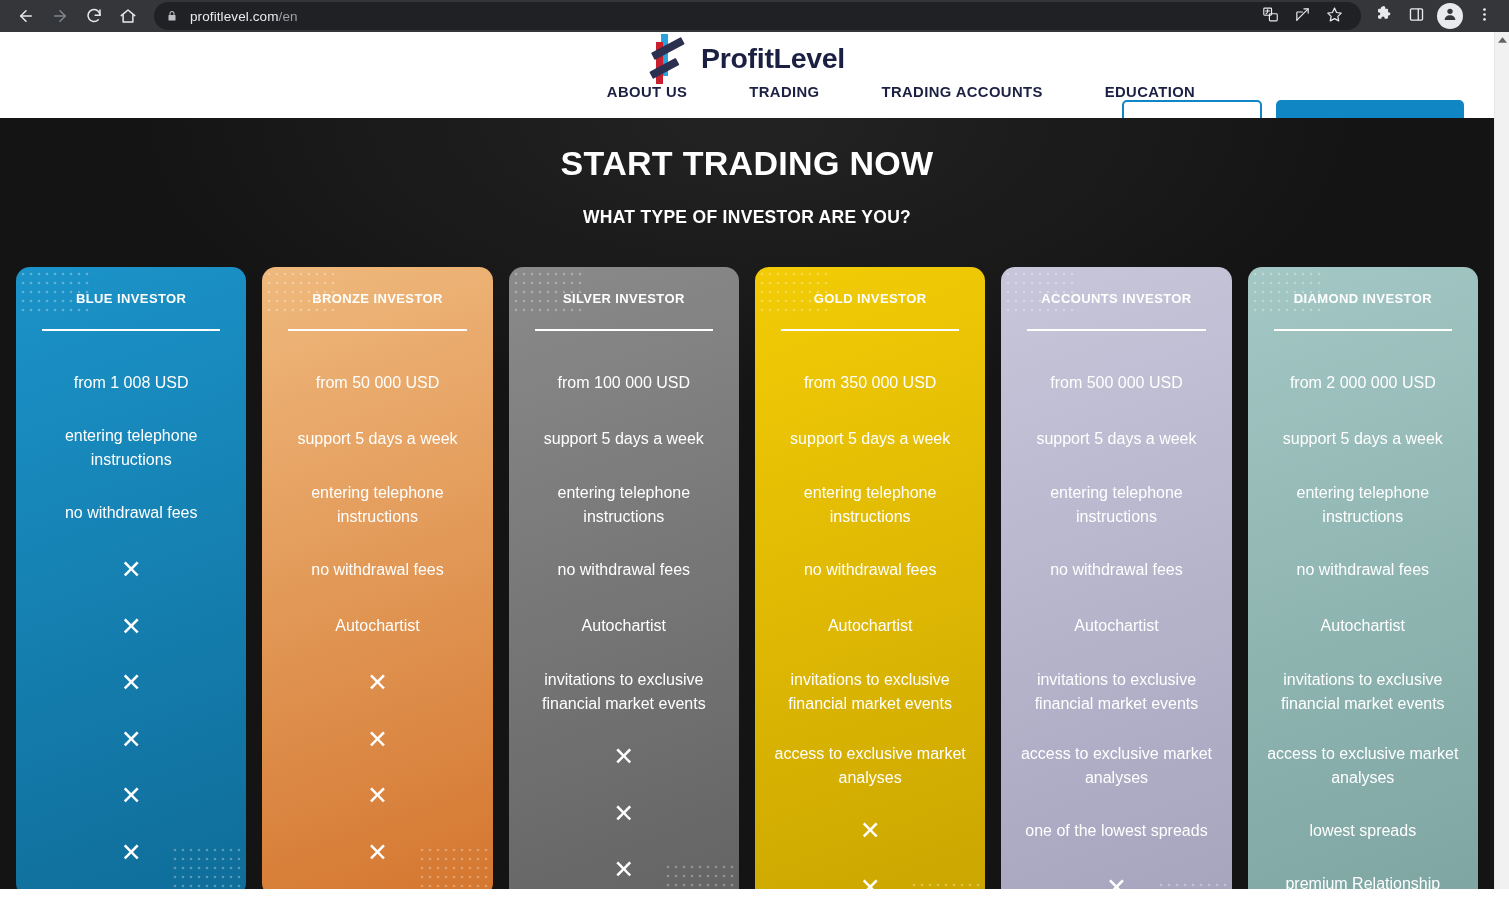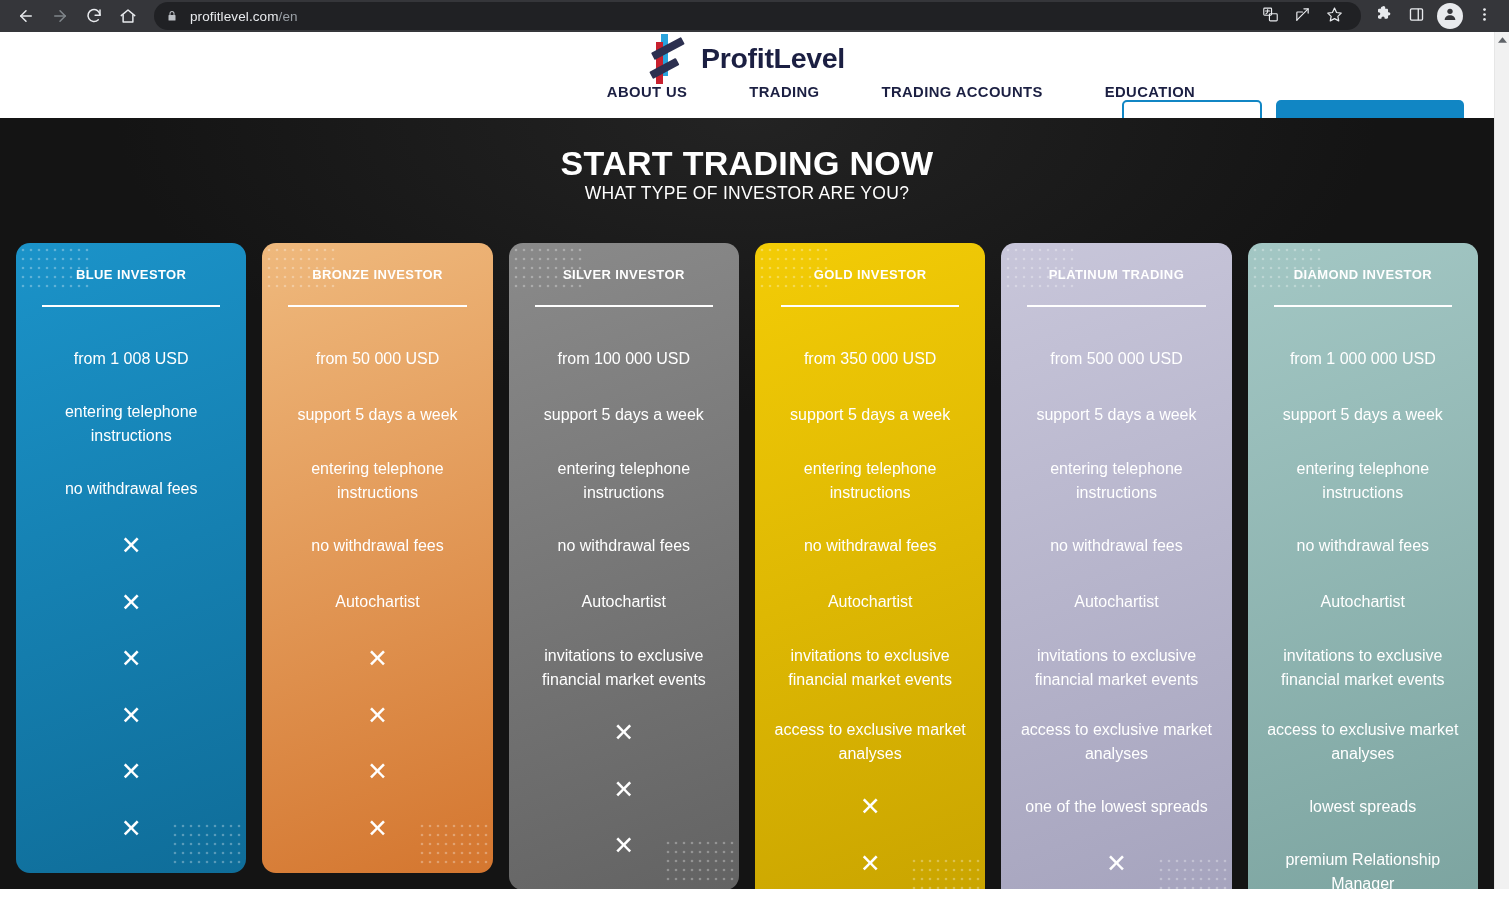--- a/index.html
+++ b/index.html
@@ -182,22 +182,23 @@
     color: #ffffff;
     font-size: 34px;
     font-weight: bold;
     letter-spacing: 0.3px;
     margin-top: 0;
   }
   .section-sub {
     text-align: center;
     color: #ffffff;
     font-size: 17.5px;
-    font-weight: normal;
+    font-weight: bold;
     letter-spacing: 0.3px;
+    margin-top: 24px;
   }
 
   
   .cards {
     display: flex;
     gap: 0px;
     padding: 0 8px;
     margin-top: 39px;
     align-items: flex-start;
   }
@@ -940,21 +941,21 @@
                   <circle cx="3" cy="39" r="1.3" fill="#ffffff"></circle>
                   <circle cx="11" cy="39" r="1.3" fill="#ffffff"></circle>
                   <circle cx="19" cy="39" r="1.3" fill="#ffffff"></circle>
                   <circle cx="27" cy="39" r="1.3" fill="#ffffff"></circle>
                   <circle cx="35" cy="39" r="1.3" fill="#ffffff"></circle>
                   <circle cx="43" cy="39" r="1.3" fill="#ffffff"></circle>
                   <circle cx="51" cy="39" r="1.3" fill="#ffffff"></circle>
                   <circle cx="59" cy="39" r="1.3" fill="#ffffff"></circle>
                   <circle cx="67" cy="39" r="1.3" fill="#ffffff"></circle>
                 </svg></div>
-              <div class="card-title">PLATINUM TRADING</div>
+              <div class="card-title">ACCOUNTS INVESTOR</div>
               <div class="card-divider"></div>
               <div class="feature-list">
                 <div class="feature">from 500 000 USD</div>
                 <div class="feature">support 5 days a week</div>
                 <div class="feature">entering telephone instructions</div>
                 <div class="feature">no withdrawal fees</div>
                 <div class="feature">Autochartist</div>
                 <div class="feature">invitations to exclusive financial market events</div>
                 <div class="feature">access to exclusive market analyses</div>
                 <div class="feature">one of the lowest spreads</div>
@@ -1056,21 +1057,21 @@
                   <circle cx="27" cy="39" r="1.3" fill="#ffffff"></circle>
                   <circle cx="35" cy="39" r="1.3" fill="#ffffff"></circle>
                   <circle cx="43" cy="39" r="1.3" fill="#ffffff"></circle>
                   <circle cx="51" cy="39" r="1.3" fill="#ffffff"></circle>
                   <circle cx="59" cy="39" r="1.3" fill="#ffffff"></circle>
                   <circle cx="67" cy="39" r="1.3" fill="#ffffff"></circle>
                 </svg></div>
               <div class="card-title">DIAMOND INVESTOR</div>
               <div class="card-divider"></div>
               <div class="feature-list">
-                <div class="feature">from 1 000 000 USD</div>
+                <div class="feature">from 2 000 000 USD</div>
                 <div class="feature">support 5 days a week</div>
                 <div class="feature">entering telephone instructions</div>
                 <div class="feature">no withdrawal fees</div>
                 <div class="feature">Autochartist</div>
                 <div class="feature">invitations to exclusive financial market events</div>
                 <div class="feature">access to exclusive market analyses</div>
                 <div class="feature">lowest spreads</div>
                 <div class="feature">premium Relationship Manager</div>
               </div>
             </div>

